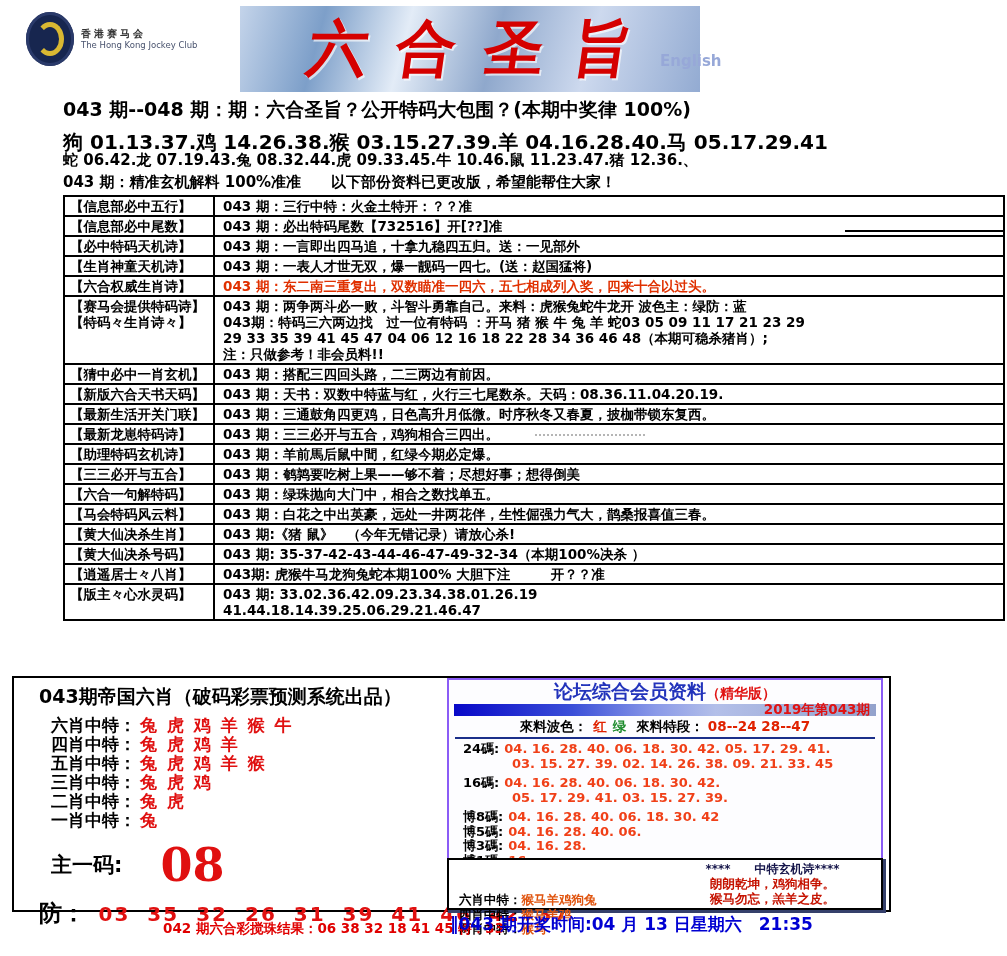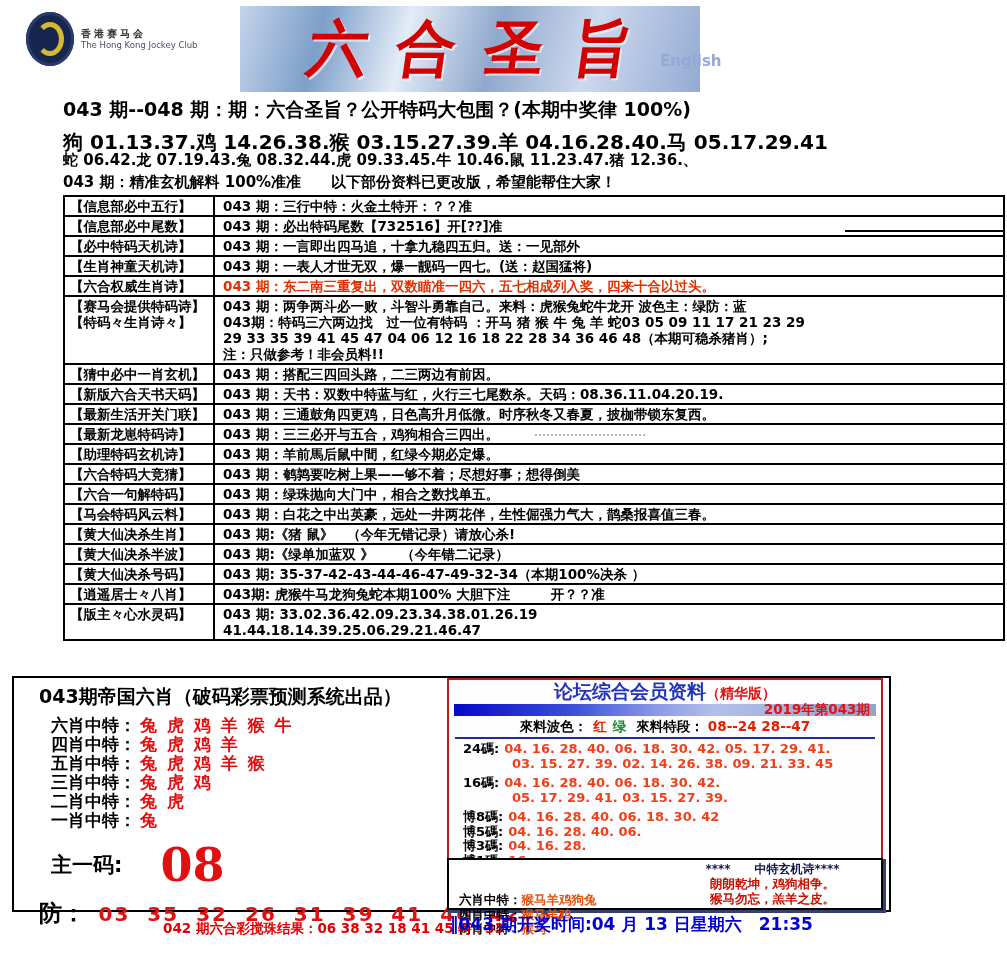--- a/index.html
+++ b/index.html
@@ -44,21 +44,21 @@
   .emp-row{font-size:17px;line-height:19px;white-space:nowrap;padding-left:12px;}
   .emp-row .v{color:#e01010;letter-spacing:2px;margin-left:4px;}
   .emp-main{margin-top:14px;display:flex;align-items:center;gap:38px;padding-left:12px;text-align:center;}
   .emp-main .lbl{font-size:21px;}
   .emp-main .code{font-family:"DejaVu Serif","Liberation Serif",serif;font-size:46px;line-height:42px;color:#e01010;}
   .emp-guard{margin-top:12px;white-space:nowrap;}
   .emp-guard .lbl{font-size:23px;}
   .emp-guard .nums{font-size:20px;color:#e01010;letter-spacing:2px;margin-left:8px;word-spacing:8px;}
   
   .member{position:absolute;left:433px;top:0px;width:436px;height:208px;box-sizing:border-box;
-    border:2px solid #b91c1c;background:#fdfdff;}
+    border:2px solid #8b5cf6;background:#fdfdff;}
   .m-title{text-align:center;font-size:19px;color:#2233bb;line-height:22px;white-space:nowrap;}
   .m-title .suffix{color:#e01212;font-size:14px;}
   .m-bar{height:12px;margin:0 5px;position:relative;
     background:linear-gradient(90deg,#0808c8 0%,#3b4fd8 28%,#8b9ae8 48%,#b3bfe9 62%,#93a2cc 100%);}
   .m-issue{position:absolute;right:6px;top:-3px;font-size:13.5px;color:#e01212;white-space:nowrap;}
   .m-wave{text-align:center;font-size:13.5px;line-height:17px;margin-top:2px;white-space:nowrap;}
   .m-wave .red{color:#e02200;margin:0 6px;}
   .m-wave .green{color:#1a8a2a;margin-right:10px;}
   .m-wave .segv{color:#e02200;margin-left:4px;}
   .m-div{border-top:2px solid #1b2f8a;margin:2px 6px 3px 6px;}
@@ -171,47 +171,41 @@
     <div class="tl">【最新龙崽特码诗】</div>
     <div class="tv"><span class="tline inl">043 期：三三必开与五合，鸡狗相合三四出。</span><span class="dots"></span></div>
   </div>
   <div class="trow">
     <div class="tl">【助理特码玄机诗】</div>
     <div class="tv">
         <span class="tline">043 期：羊前馬后鼠中間，红绿今期必定爆。</span>
       </div>
   </div>
   <div class="trow">
-    <div class="tl">【六合特码大竞猜】</div>
+    <div class="tl">【三三必开与五合】</div>
     <div class="tv">
         <span class="tline">043 期：鹌鹑要吃树上果——够不着；尽想好事；想得倒美</span>
       </div>
   </div>
   <div class="trow">
     <div class="tl">【六合一句解特码】</div>
     <div class="tv">
         <span class="tline">043 期：绿珠抛向大门中，相合之数找单五。</span>
       </div>
   </div>
   <div class="trow">
     <div class="tl">【马会特码风云料】</div>
     <div class="tv">
         <span class="tline">043 期：白花之中出英豪，远处一井两花伴，生性倔强力气大，鹊桑报喜值三春。</span>
       </div>
   </div>
   <div class="trow">
     <div class="tl">【黄大仙决杀生肖】</div>
     <div class="tv">
         <span class="tline">043 期:《猪 鼠》　（今年无错记录）请放心杀!</span>
-      </div>
-  </div>
-  <div class="trow">
-    <div class="tl">【黄大仙决杀半波】</div>
-    <div class="tv">
-        <span class="tline">043 期:《绿单加蓝双 》　　（今年错二记录）</span>
       </div>
   </div>
   <div class="trow">
     <div class="tl">【黄大仙决杀号码】</div>
     <div class="tv">
         <span class="tline">043 期: 35-37-42-43-44-46-47-49-32-34（本期100%决杀 ）</span>
       </div>
   </div>
   <div class="trow">
     <div class="tl">【逍遥居士々八肖】</div>

